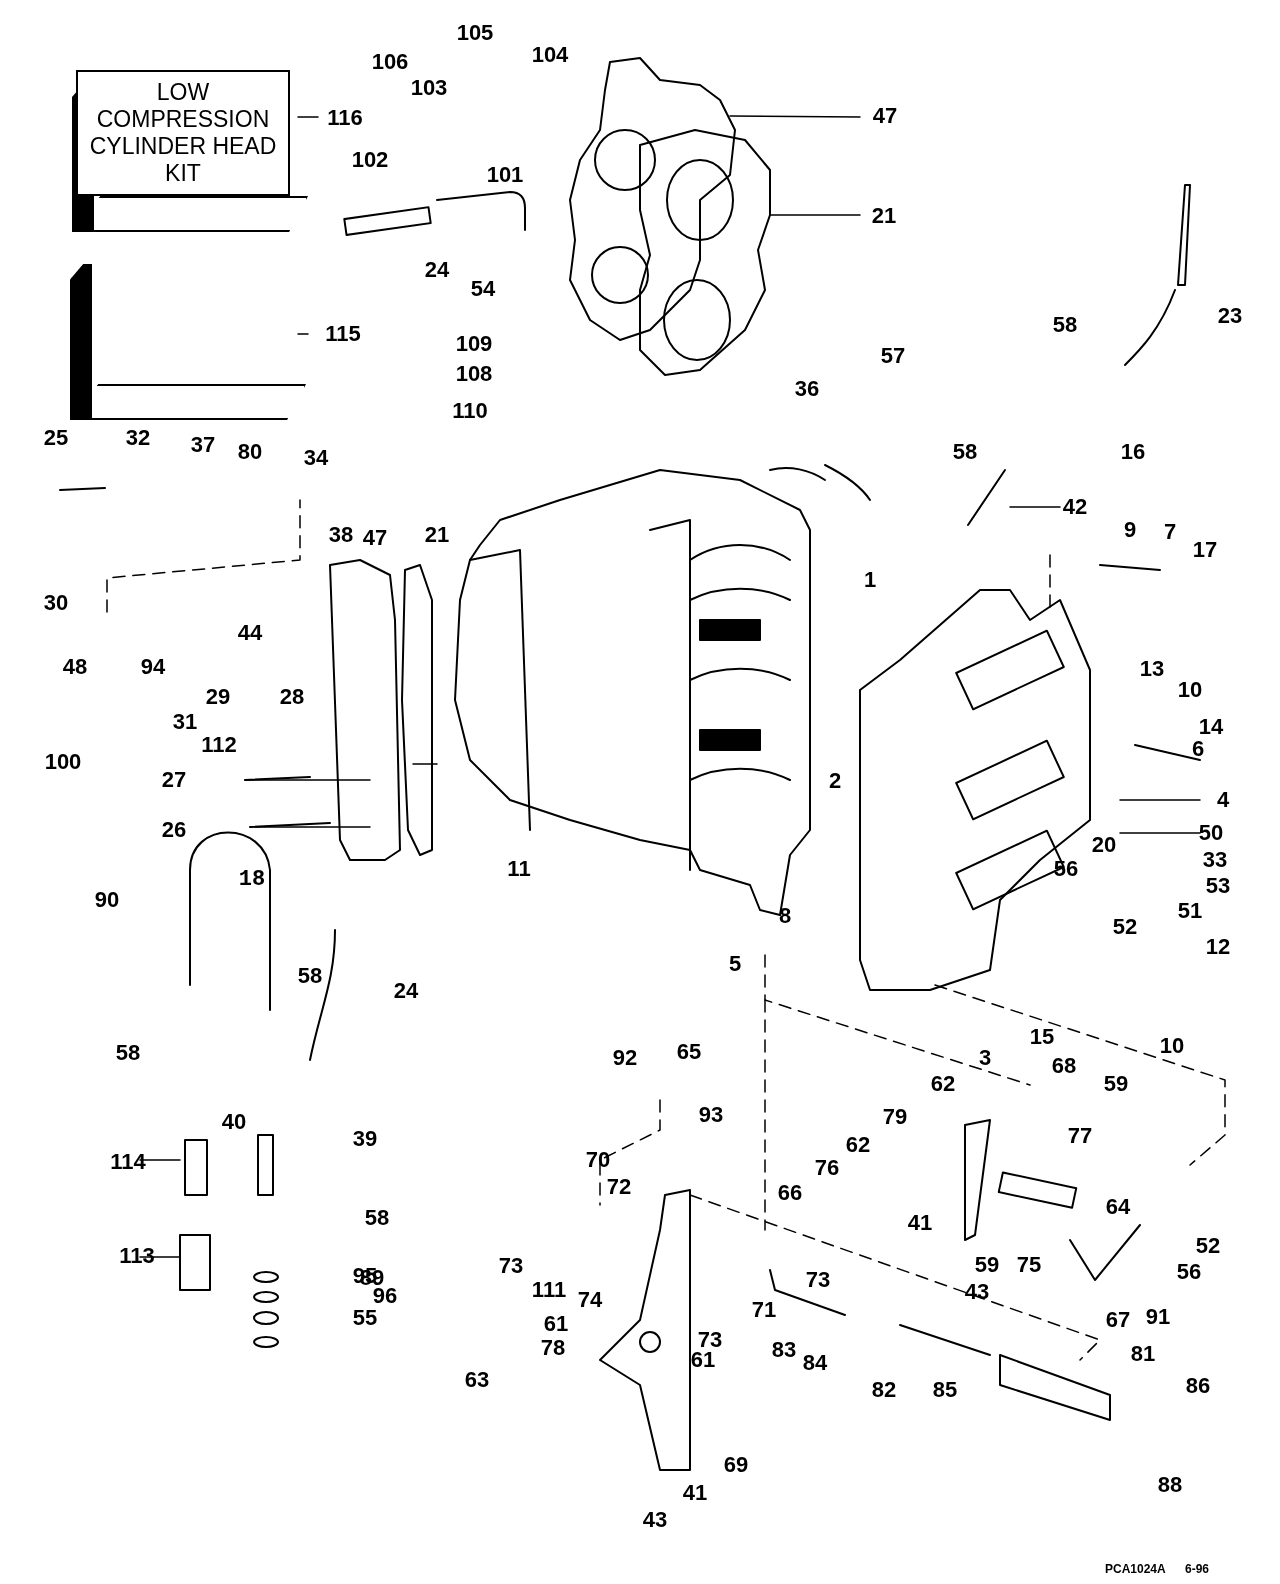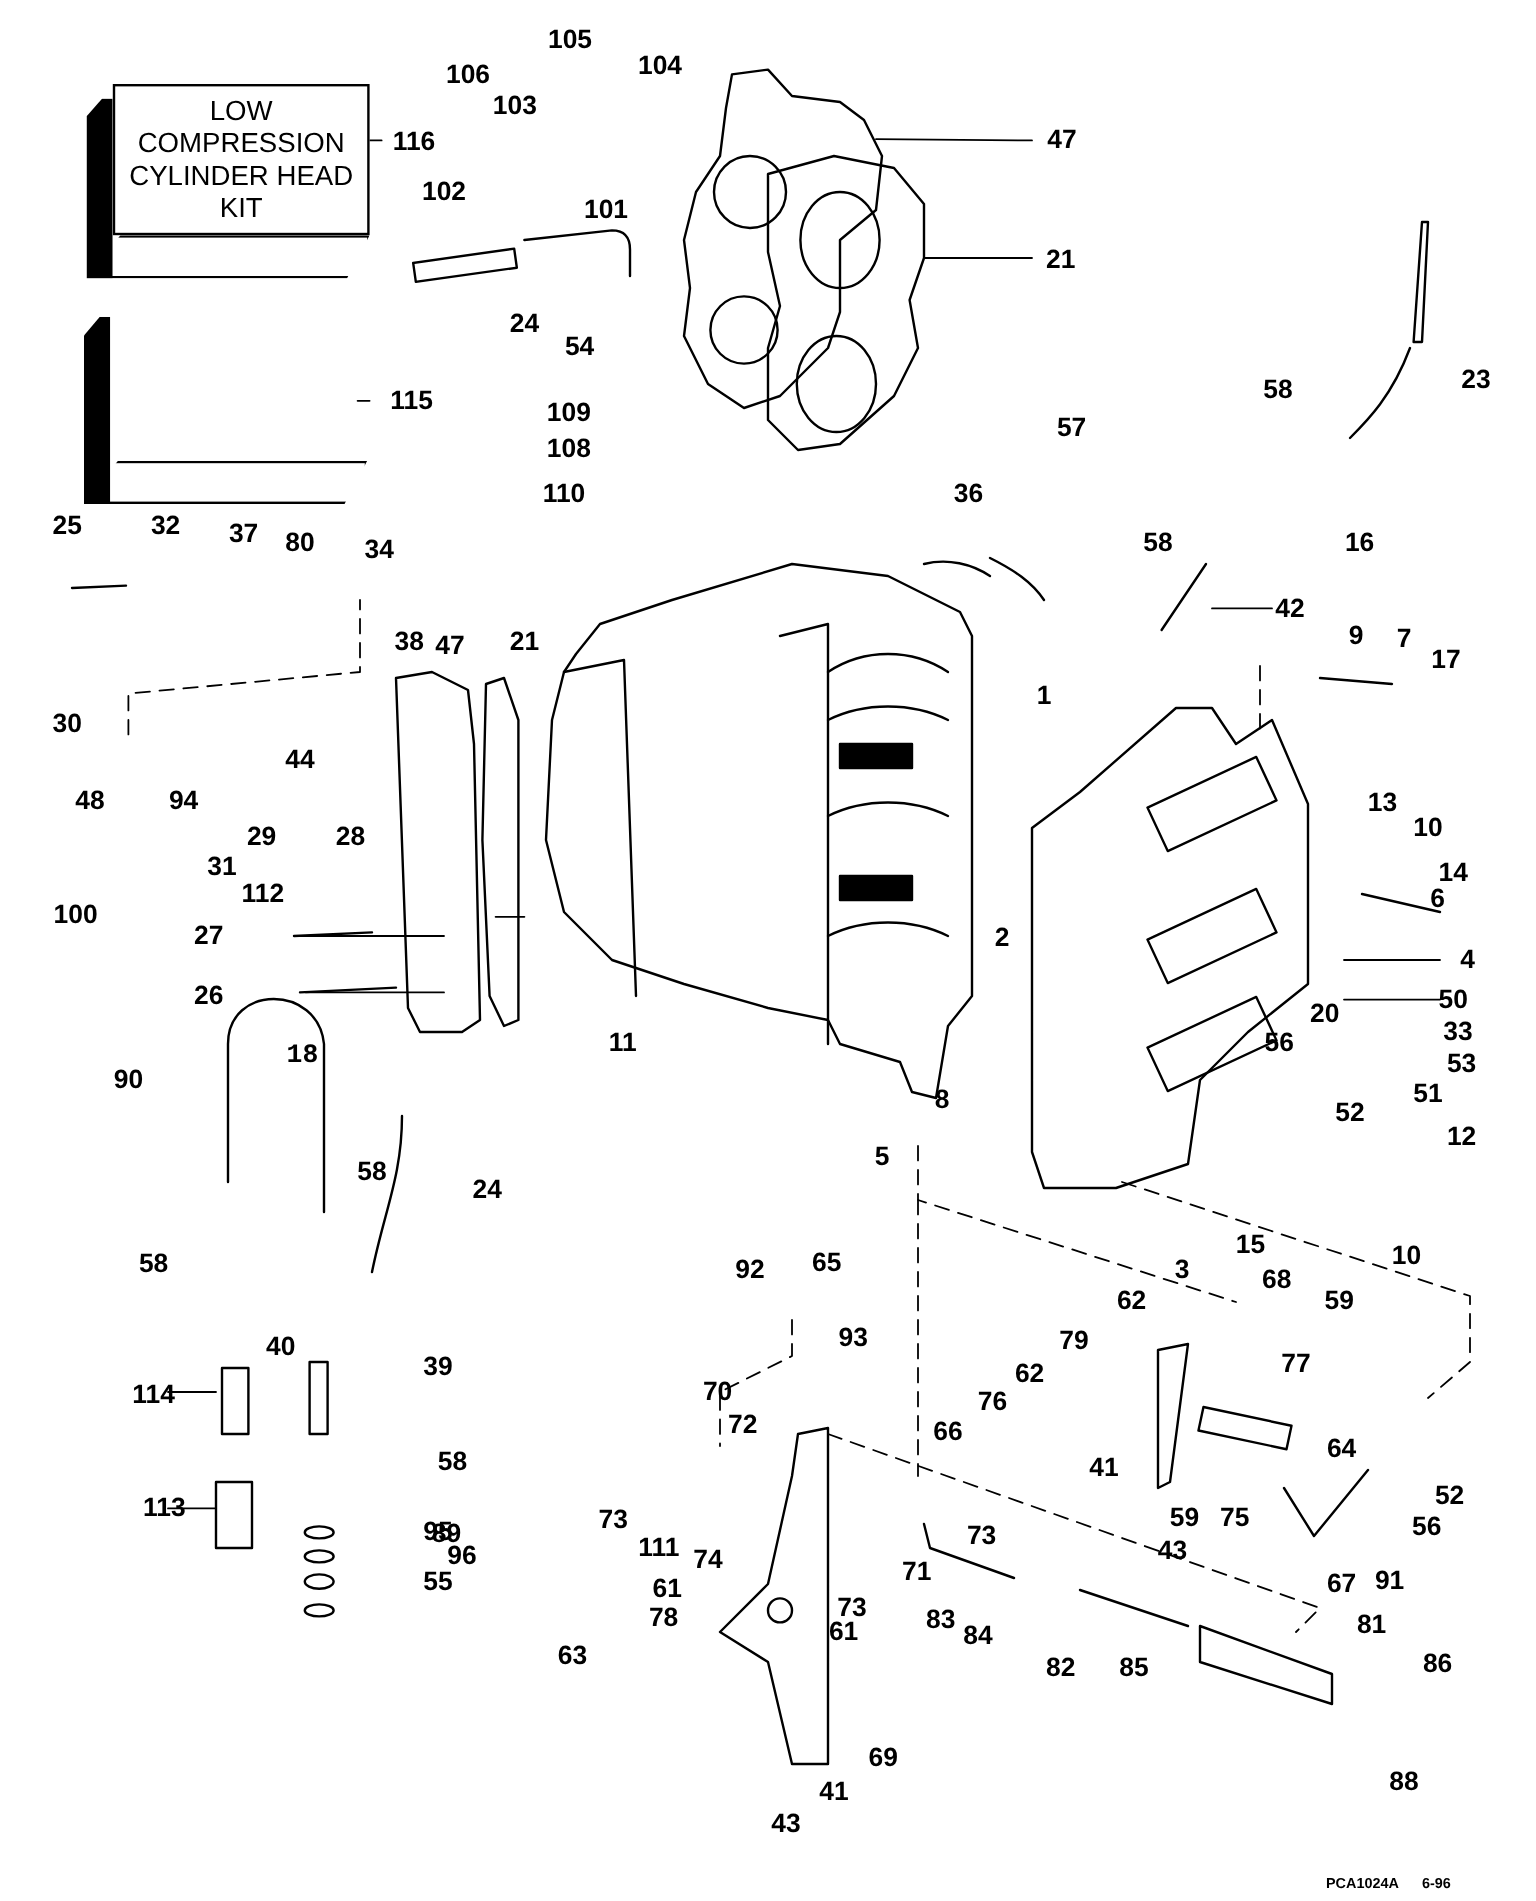--- a/index.html
+++ b/index.html
@@ -151,21 +151,21 @@
         <path d="M140 1257 L180 1257"></path>
       <path d="M1120 800 L1200 800"></path>
         <path d="M1120 833 L1200 833"></path>
       <path d="M1010 507 L1060 507"></path>
     </g>
   </g>
 </svg>
 
 <div class="kit" style="left:72px;top:70px;width:236px;height:162px;">
   <div class="kit-side" style="left:0;top:12px;width:22px;height:150px;clip-path:polygon(60% 0,100% 0,100% 100%,0 100%,0 10%);"></div>
-  <div class="kit-front" style="left:22px;top:0;width:214px;height:126px;align-items:center;">
+  <div class="kit-front" style="left:4px;top:0;width:214px;height:126px;align-items:center;">
     <span>LOW</span>
     <span>COMPRESSION</span>
     <span>CYLINDER HEAD</span>
     <span>KIT</span>
   </div>
   <div style="position:absolute;left:0;top:126px;width:236px;height:36px;border:2px solid #000;box-sizing:border-box;clip-path:polygon(12% 0,100% 0,92% 100%,0 100%);"></div>
 </div>
 <div class="kit" style="left:70px;top:252px;width:236px;height:168px;">
   <div class="kit-side" style="left:0;top:12px;width:22px;height:156px;clip-path:polygon(60% 0,100% 0,100% 100%,0 100%,0 10%);"></div>
   <div style="position:absolute;left:0;top:132px;width:236px;height:36px;border:2px solid #000;box-sizing:border-box;clip-path:polygon(12% 0,100% 0,92% 100%,0 100%);"></div>
@@ -183,21 +183,21 @@
     <div class="lbl" style="left: 483px; top: 289px;">54</div>
     <div class="lbl" style="left: 343px; top: 334px;">115</div>
     <div class="lbl" style="left: 474px; top: 344px;">109</div>
     <div class="lbl" style="left: 474px; top: 374px;">108</div>
     <div class="lbl" style="left: 470px; top: 411px;">110</div>
     <div class="lbl" style="left: 885px; top: 116px;">47</div>
     <div class="lbl" style="left: 884px; top: 216px;">21</div>
     <div class="lbl" style="left: 1230px; top: 316px;">23</div>
     <div class="lbl" style="left: 1065px; top: 325px;">58</div>
     <div class="lbl" style="left: 893px; top: 356px;">57</div>
-    <div class="lbl" style="left: 807px; top: 411px;">36</div>
+    <div class="lbl" style="left: 807px; top: 389px;">36</div>
     <div class="lbl" style="left: 1133px; top: 452px;">16</div>
     <div class="lbl" style="left: 965px; top: 452px;">58</div>
     <div class="lbl" style="left: 1075px; top: 507px;">42</div>
     <div class="lbl" style="left: 56px; top: 438px;">25</div>
     <div class="lbl" style="left: 138px; top: 438px;">32</div>
     <div class="lbl" style="left: 203px; top: 445px;">37</div>
     <div class="lbl" style="left: 250px; top: 452px;">80</div>
     <div class="lbl" style="left: 316px; top: 458px;">34</div>
     <div class="lbl" style="left: 341px; top: 535px;">38</div>
     <div class="lbl" style="left: 375px; top: 538px;">47</div>

